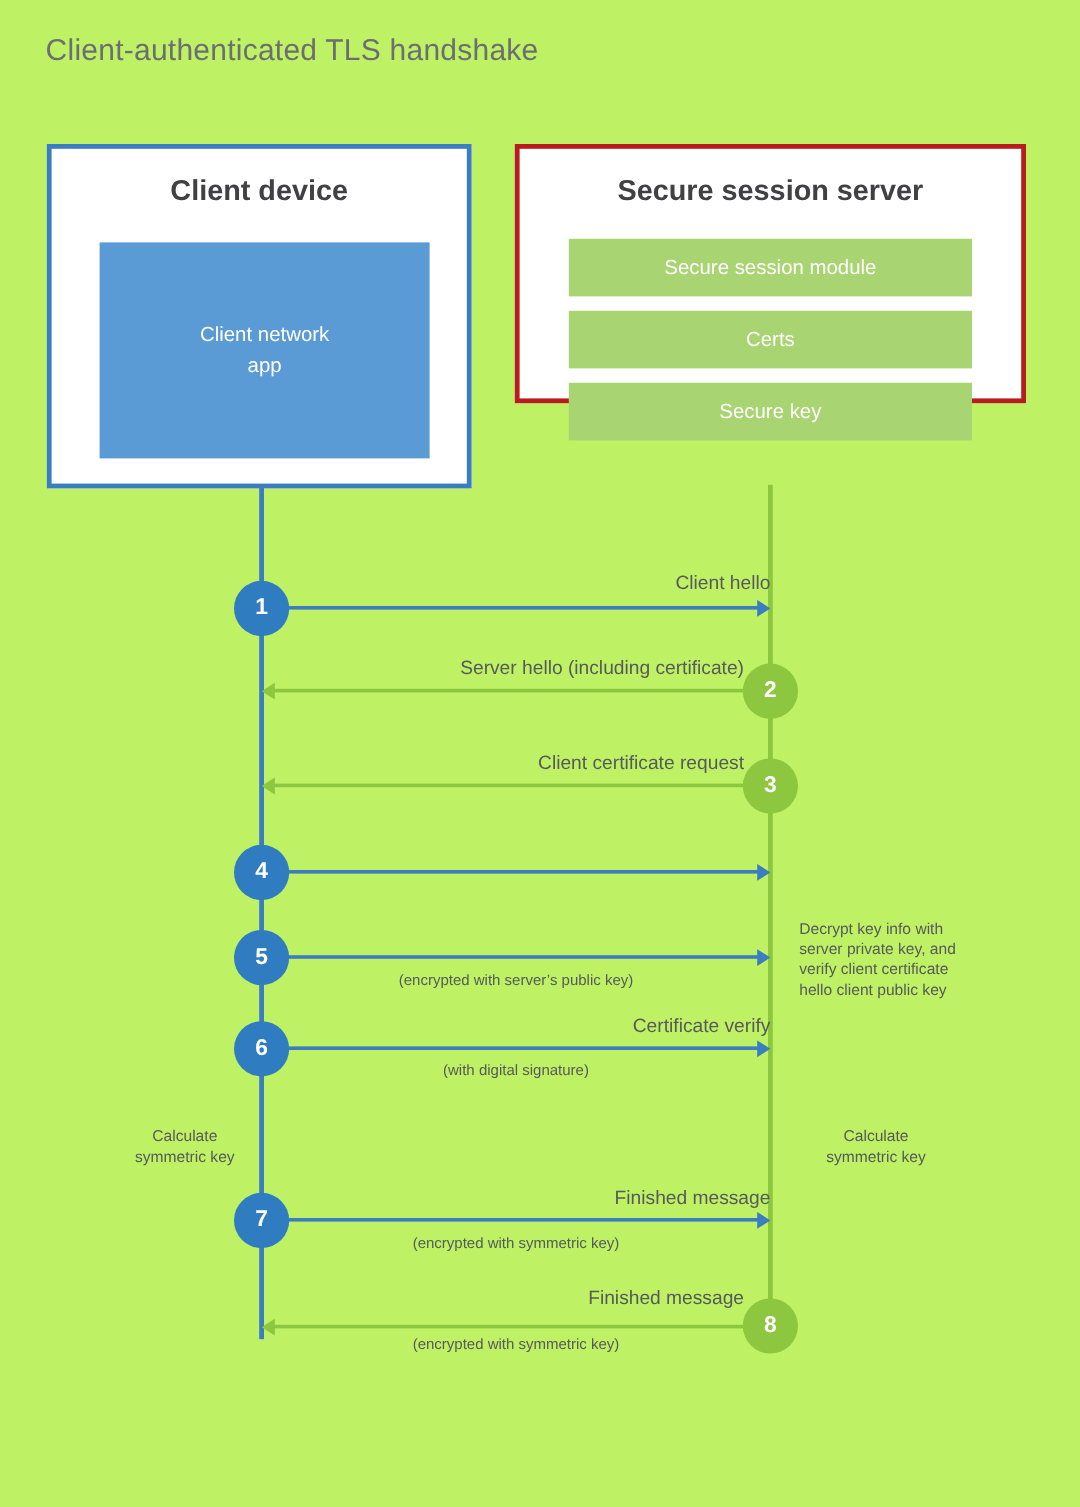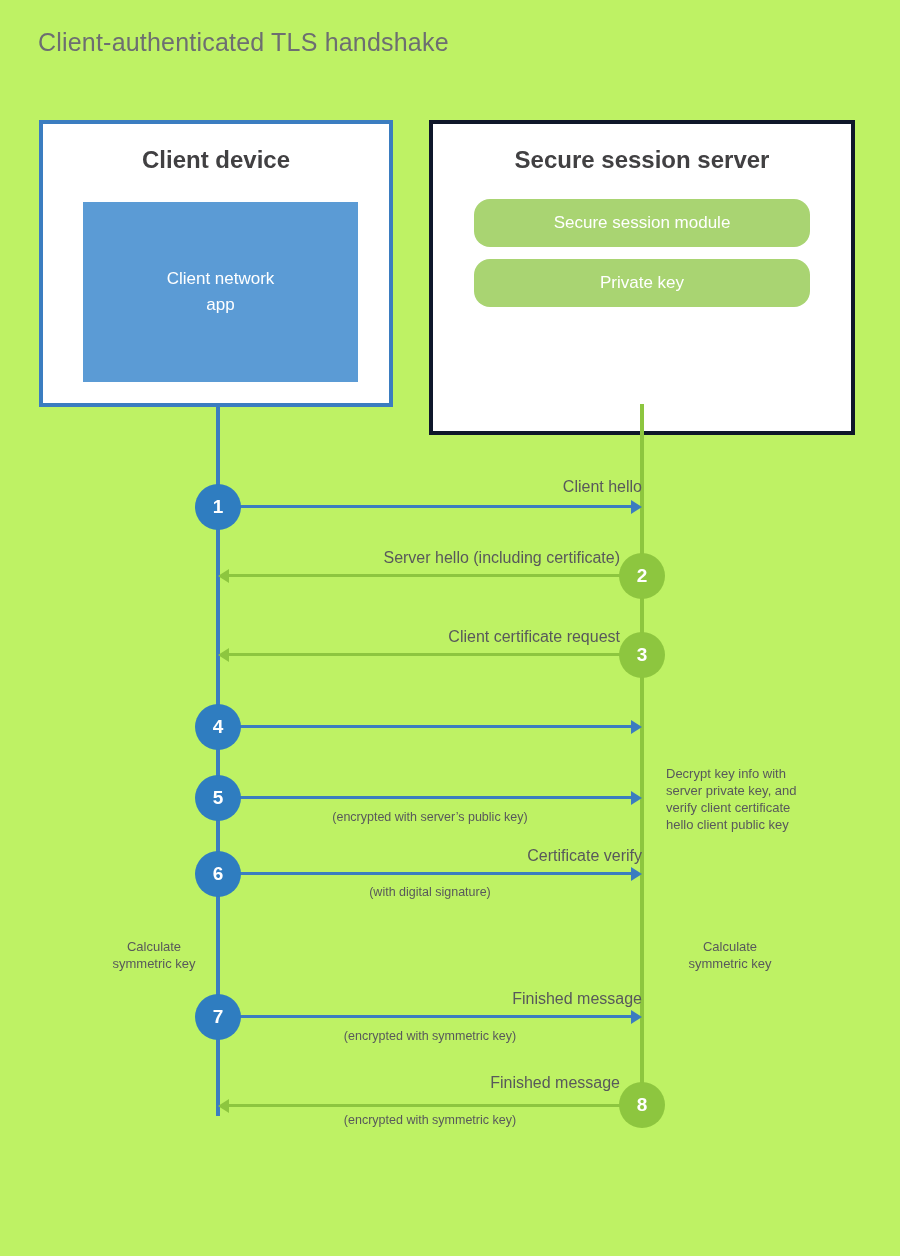--- a/index.html
+++ b/index.html
@@ -43,22 +43,22 @@
     left: 39px;
     top: 120px;
     width: 354px;
     height: 287px;
     border: 4px solid #3b7dc0;
   }
   .node-box.server {
     left: 429px;
     top: 120px;
     width: 426px;
-    height: 315px;
-    border: 4px solid #0f172a;
+    height: 216px;
+    border: 4px solid #b91c1c;
     padding-left: 17px;
   }
   .node-title {
     position: absolute;
     left: 0;
     right: 0;
     top: 22px;
     text-align: center;
     font-size: 24px;
     font-weight: bold;
@@ -91,21 +91,20 @@
   }
   .svc-bar {
     height: 48px;
     background: #a9d472;
     color: #ffffff;
     font-size: 17px;
     display: flex;
     align-items: center;
     justify-content: center;
     margin-bottom: 12px;
-    border-radius: 16px;
   }
 
   
   .lifeline {
     position: absolute;
     width: 4px;
   }
   .lifeline.client-line {
     left: 216px;
     top: 404px;
@@ -197,21 +196,22 @@
     <div class="node-title">Client device</div>
     <div class="app-block">
       <span><span>Client network</span><br><span>app</span></span>
     </div>
   </div>
 
   <div class="node-box server">
     <div class="node-title">Secure session server</div>
     <div class="svc-list">
       <div class="svc-bar">Secure session module</div>
-      <div class="svc-bar">Private key</div>
+      <div class="svc-bar">Certs</div>
+      <div class="svc-bar">Secure key</div>
     </div>
   </div>
 
   <div class="lifeline client-line"></div>
   <div class="lifeline server-line"></div>
 
   <div class="msg-label" style="left:218px; top:478px; width:424px;">Client hello</div>
   <div class="arrow blue" style="left:218px; top:505px; width:414px;">
       <span class="head right"></span>
     </div>

